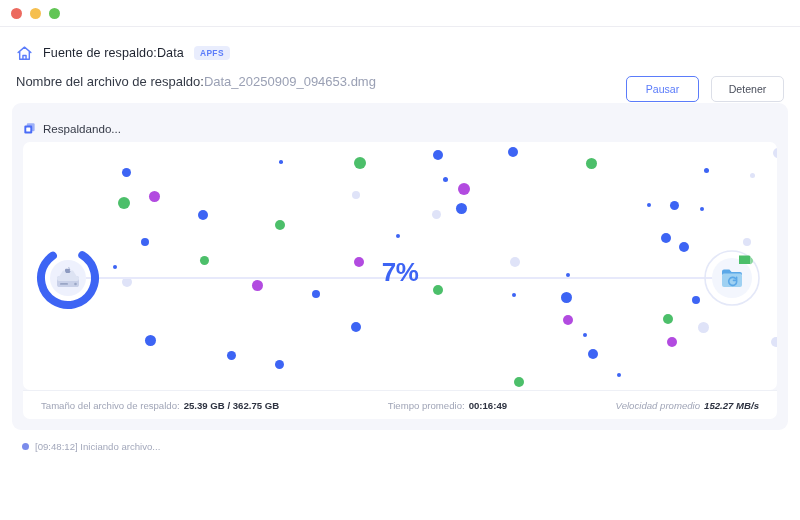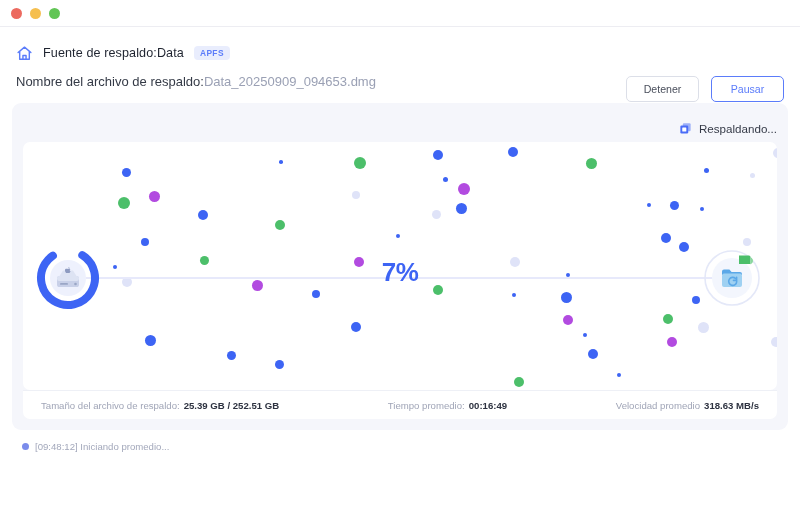--- a/index.html
+++ b/index.html
@@ -91,21 +91,21 @@
   
   .card {
     margin: 14px 12px 0 12px;
     background: #f5f6fb;
     border-radius: 9px;
     padding: 12px 11px 11px 11px;
     flex: 0 0 auto;
   }
   .card-status {
     height: 27px;
-    display: flex; align-items: center; justify-content: flex-end;
+    display: flex; align-items: center; justify-content: flex-start;
     gap: 7px;
     font-size: 11.6px;
     color: #353a47;
   }
   .status-icon { width: 13px; height: 13px; display: block; }
 
   .anim-panel {
     position: relative;
     height: 248px;
     background: #ffffff;
@@ -152,21 +152,21 @@
     border-top: 1px solid #eef0f6;
     display: flex; align-items: center;
     padding: 0 18px;
     font-size: 9.6px;
   }
   .stat { display: flex; align-items: baseline; gap: 4px; white-space: nowrap; }
   .stat-label { color: #a0a5b7; }
   .stat-value { color: #2d3240; font-weight: bold; }
   .stat-1 { flex: 0 0 auto; }
   .stat-2 { flex: 1 1 auto; justify-content: center; }
-  .stat-3 { flex: 0 0 auto; }
+  .stat-3 { flex: 0 0 auto; font-style: italic; }
 
   
   .log {
     margin: 11px 0 0 22px;
     display: flex; align-items: center; gap: 6px;
     font-size: 9.6px;
     color: #a3a8bb;
   }
   .log-dot {
     width: 7px; height: 7px; border-radius: 50%;
@@ -199,22 +199,22 @@
       <span class="fs-badge">APFS</span>
     </div>
 
     <div class="meta">
       <div class="meta-line">
         <span class="meta-label">Nombre del archivo de respaldo:</span><span class="meta-value">Data_20250909_094653.dmg</span>
       </div>
     </div>
 
     <div class="btn-group">
+      <div class="btn btn-primary">Pausar</div>
       <div class="btn btn-secondary">Detener</div>
-      <div class="btn btn-primary">Pausar</div>
     </div>
   </div>
 
   <div class="card">
 
     <div class="card-status">
       <span class="status-icon">
         <svg viewBox="0 0 24 24">
           <rect x="7" y="2.5" width="14.5" height="14.5" rx="2.2" fill="#9db0f7"></rect>
           <rect x="2.5" y="6.5" width="14.5" height="14.5" rx="2.2" fill="#4a6cf7"></rect>
@@ -312,31 +312,31 @@
           </g>
         </svg>
       </div>
 
       <div class="pct">7%</div>
     </div>
 
     <div class="stats">
       <div class="stat stat-1">
         <span class="stat-label">Tamaño del archivo de respaldo:</span>
-        <span class="stat-value">25.39 GB / 252.51 GB</span>
+        <span class="stat-value">25.39 GB / 362.75 GB</span>
       </div>
       <div class="stat stat-2">
         <span class="stat-label">Tiempo promedio:</span>
         <span class="stat-value">00:16:49</span>
       </div>
       <div class="stat stat-3">
         <span class="stat-label">Velocidad promedio</span>
-        <span class="stat-value">318.63 MB/s</span>
+        <span class="stat-value">152.27 MB/s</span>
       </div>
     </div>
   </div>
 
   <div class="log">
     <span class="log-dot"></span>
-    <span>[09:48:12] Iniciando promedio...</span>
+    <span>[09:48:12] Iniciando archivo...</span>
   </div>
 
 </div>
 
 </body></html>

